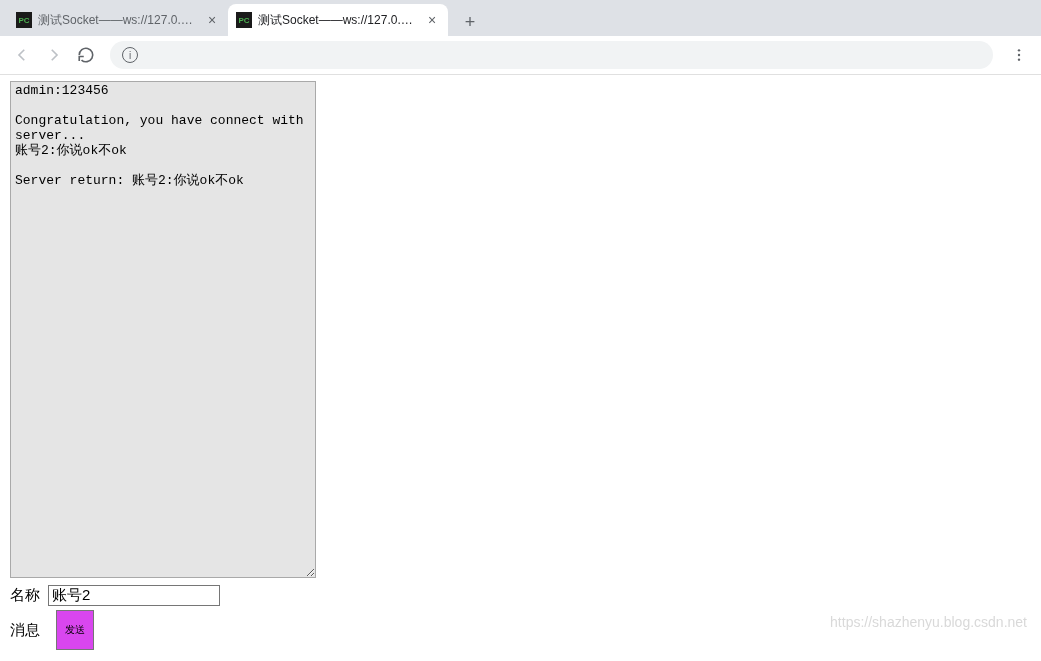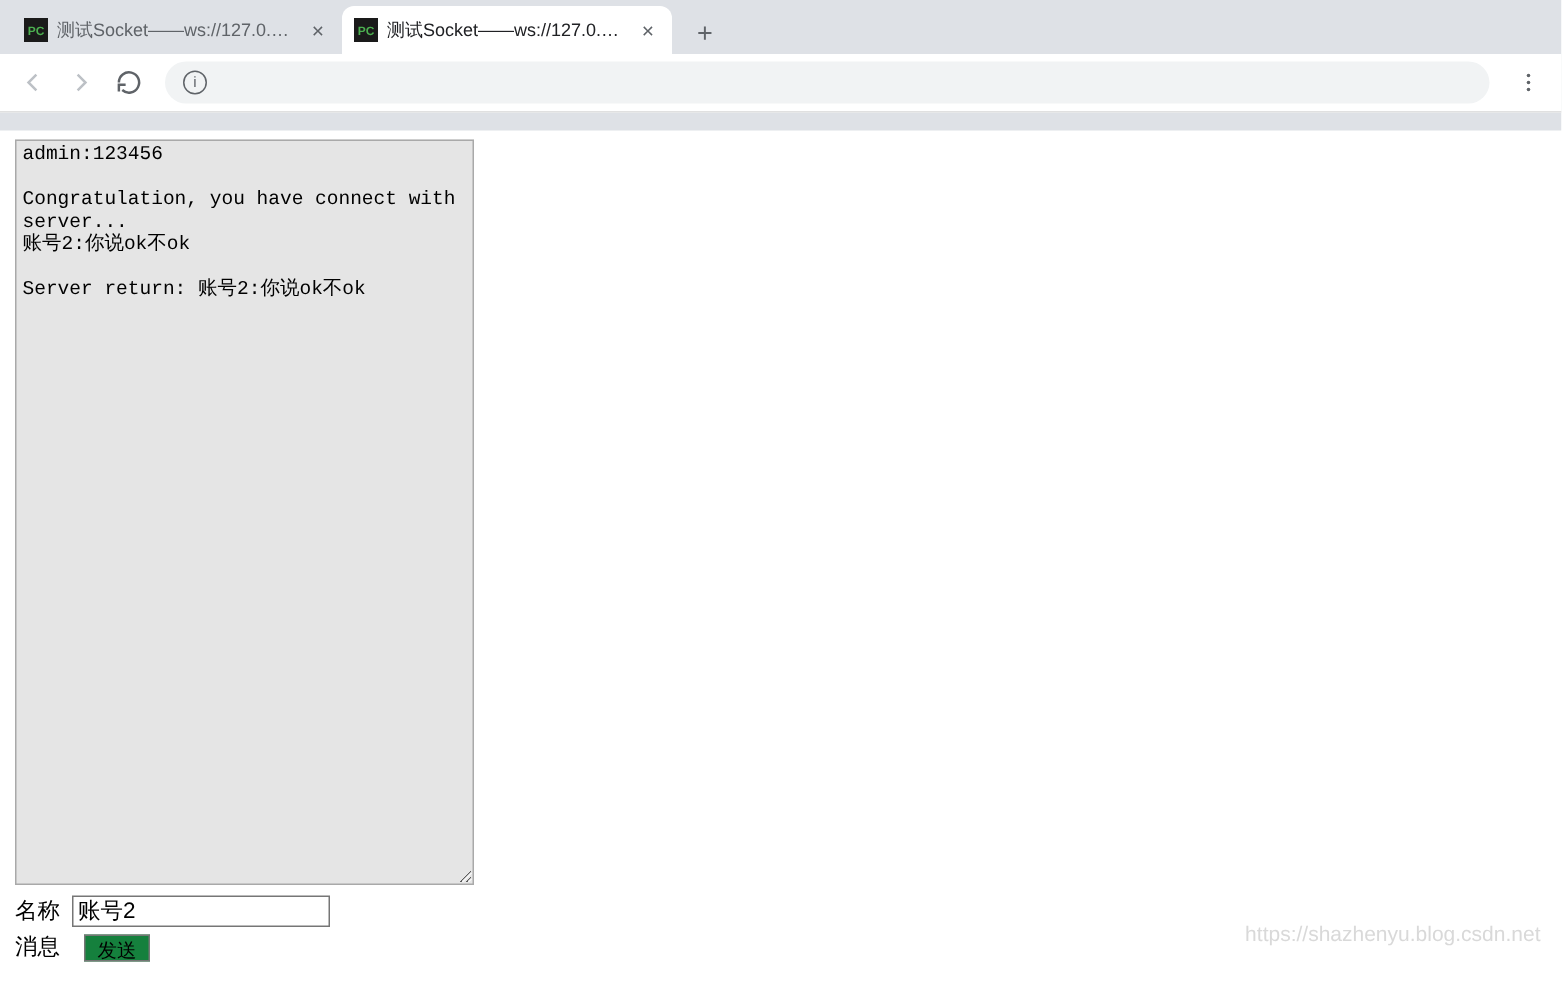--- a/index.html
+++ b/index.html
@@ -8,21 +8,21 @@
       font-size: 13px;
       background: #fff;
       width: 1041px;
       height: 661px;
       overflow: hidden;
       position: relative;
     }
     
     .browser-chrome {
       background: #dee1e6;
-      height: 87px;
+      height: 75px;
       display: flex;
       flex-direction: column;
     }
     .tab-bar {
       height: 36px;
       display: flex;
       align-items: flex-end;
       padding-left: 8px;
       gap: 0;
     }
@@ -172,25 +172,25 @@
     .form-row input[type="text"] {
       width: 172px;
       height: 21px;
       border: 1px solid #767676;
       padding: 1px 3px;
       font-size: 15px;
       font-family: Arial,"Microsoft YaHei",sans-serif;
     }
     .send-btn {
       margin-left: 8px;
-      height: 18px;
+      height: 40px;
       padding: 1px 8px;
-      background: #15803d;
+      background: #d946ef;
       border: 1px solid #767676;
-      font-size: 13px;
+      font-size: 10px;
       font-family: "Microsoft YaHei",sans-serif;
       cursor: pointer;
     }
     .watermark {
       position: absolute;
       right: 14px;
       bottom: 31px;
       color: #d9d9d9;
       font-size: 14px;
       font-family: Arial, sans-serif;

